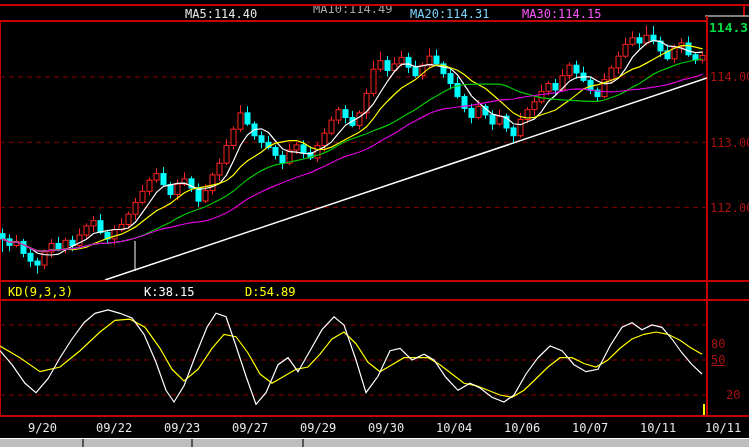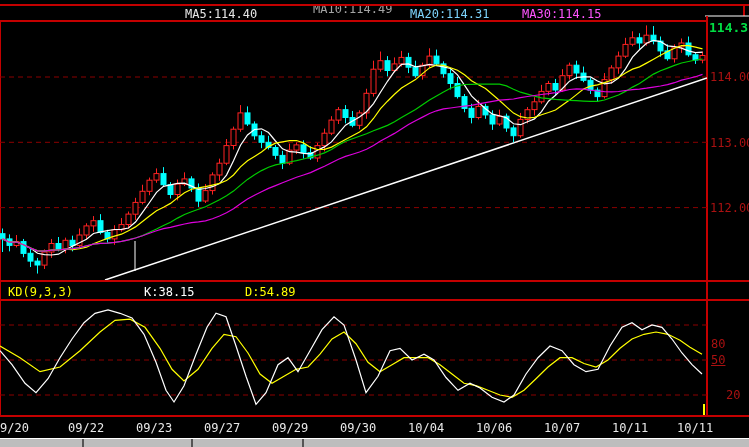--- a/index.html
+++ b/index.html
@@ -2,21 +2,21 @@
 <html><head>
 <meta charset="utf-8">
 <style>
   html,body{margin:0;padding:0;background:#000;}
   #screen{position:relative;width:749px;height:447px;background:#000;overflow:hidden;
     font-family:"DejaVu Sans Mono","Liberation Mono",monospace;font-size:12px;}
   .abs{position:absolute;white-space:nowrap;}
   .title{font-family:"DejaVu Sans","Liberation Sans",sans-serif;font-weight:bold;font-size:13px;
     color:#ffaa22;text-shadow:1px 0 0 #cc2200;}
   .tick{color:#aa1111;}
-  .date{color:#e8e8e8;}
+  .date{color:#e8e8e8;padding-left:28px;}
   .lastprice{color:#00dd44;font-weight:bold;font-size:13px;}
   .kdhdr-y{color:#ffff00;text-align:center;} .kdhdr-w{color:#ffffff;}
   #graybar{position:absolute;left:0;top:438px;width:749px;height:9px;background:#bdbdbd;border-top:1px solid #ffffff;}
   .graysep{position:absolute;top:0;width:2px;height:9px;background:#555;}
   svg{position:absolute;left:0;top:0;}
 </style>
 </head>
 <body>
 
 <div id="screen">

